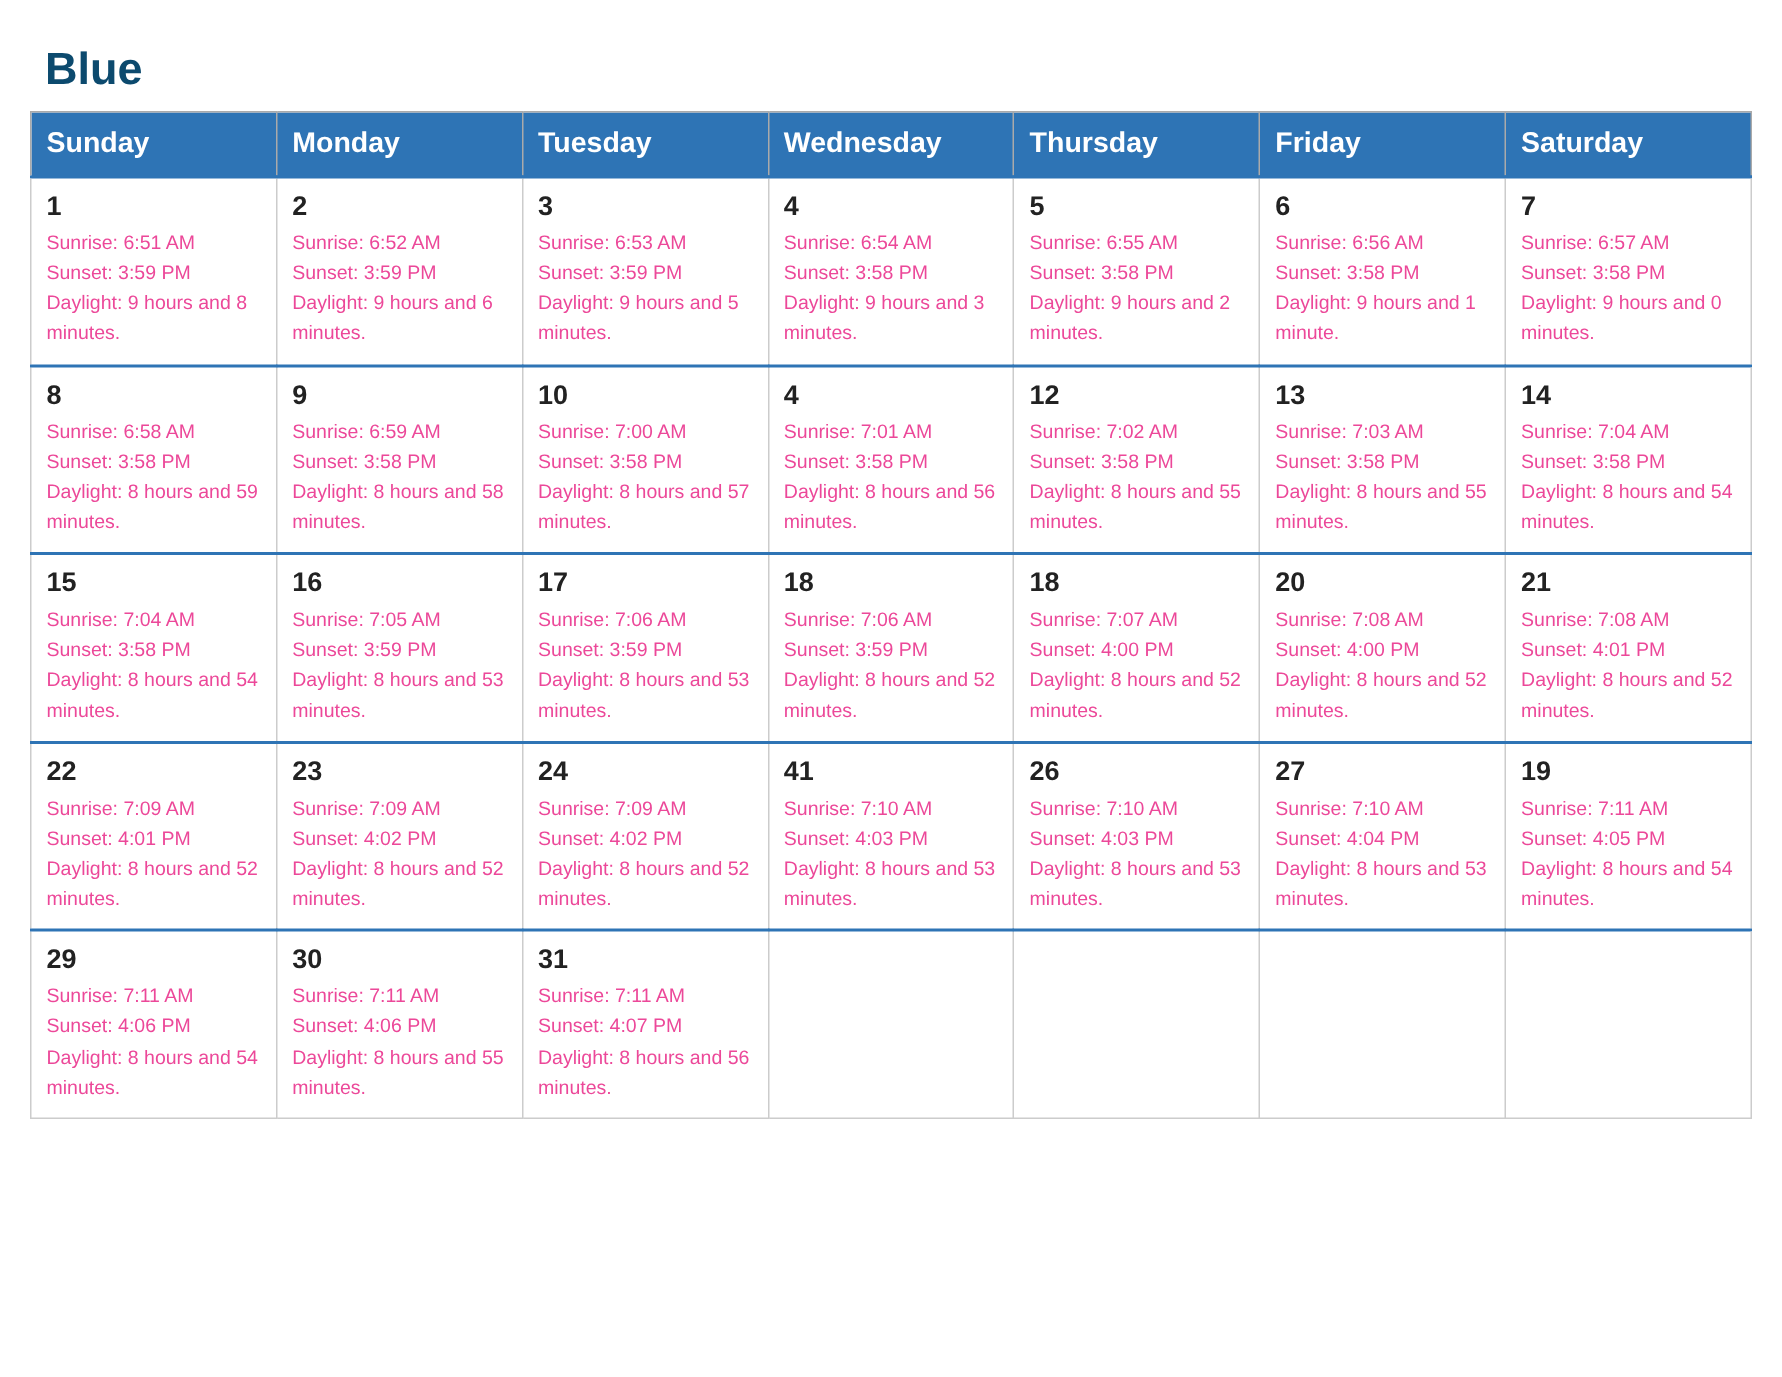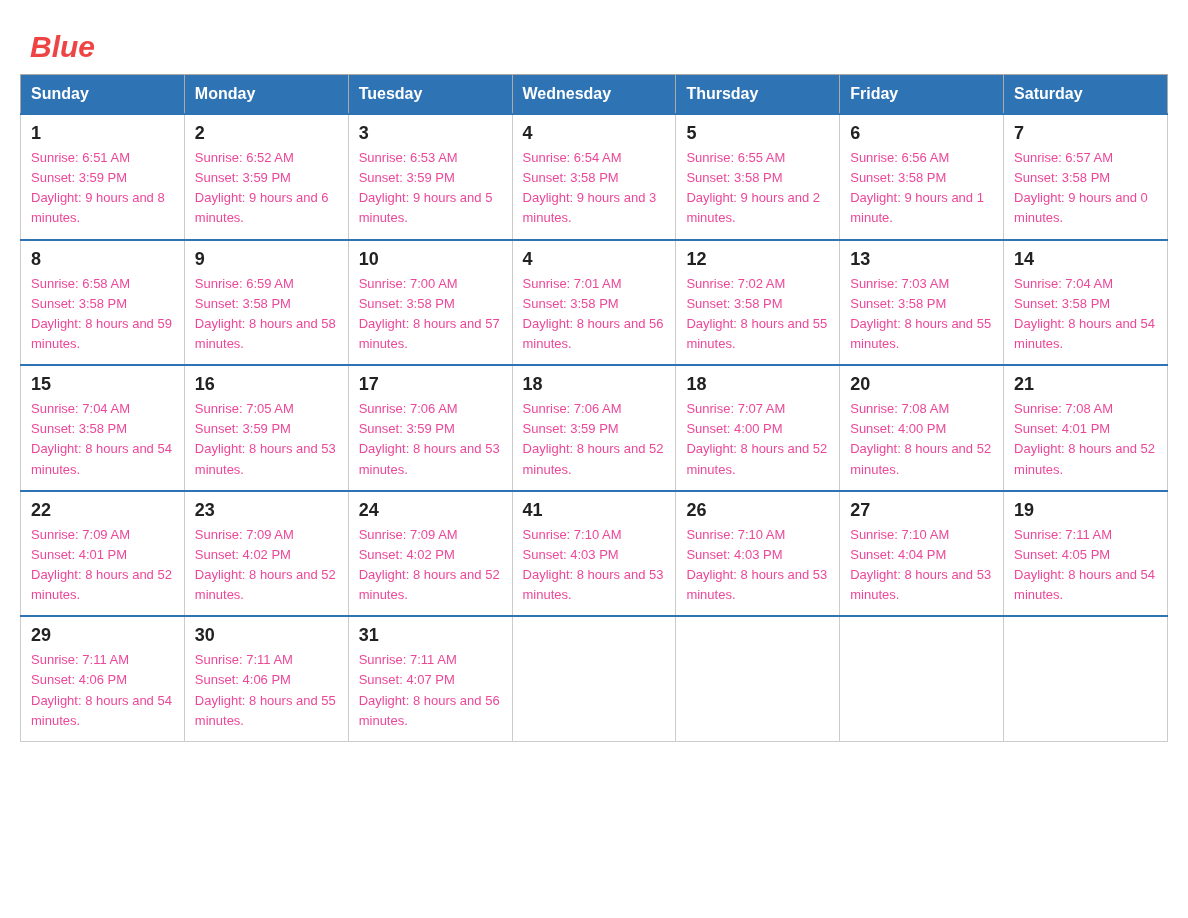--- a/index.html
+++ b/index.html
@@ -53,21 +53,21 @@
       margin-top: 4px;
     }
     .calendar {
       width: 100%;
       border-collapse: collapse;
       margin-top: 8px;
     }
     .calendar th {
       background-color: #2e74b5;
       color: #fff;
-      font-size: 16px;
+      font-size: 19px;
       font-weight: bold;
       padding: 10px 10px;
       text-align: left;
       border: 1px solid #aaa;
     }
     .calendar td {
       border: 1px solid #ccc;
       vertical-align: top;
       padding: 8px 10px 10px 10px;
       font-size: 13px;
@@ -97,21 +97,21 @@
     .empty-cell {
       background: #fff;
     }
   </style>
 </head>
 <body>
 
 <div class="header">
   <div class="logo">
     <div>
-      <span style="font-size:30px;font-weight:bold;color:#ef4444;font-style:italic;">Blue</span>
+      <span style="font-size:30px;font-weight:bold;color:#0c4a6e;">Blue</span>
     </div>
   </div>
   <div class="title-area">
     <div class="month-title"></div>
     <div class="location-title"></div>
   </div>
 </div>
 
 <table class="calendar">
   <thead>

